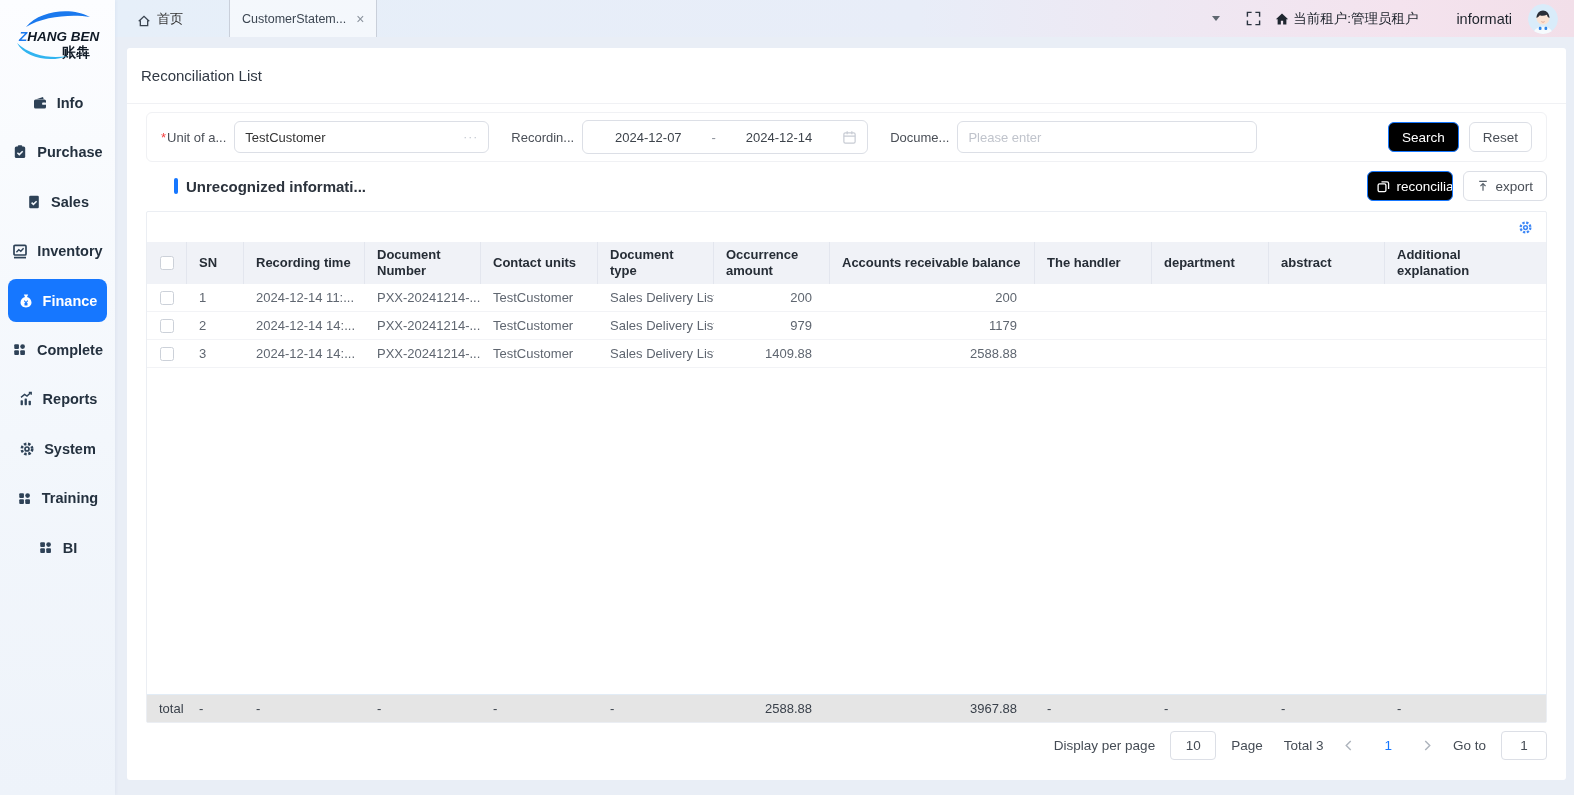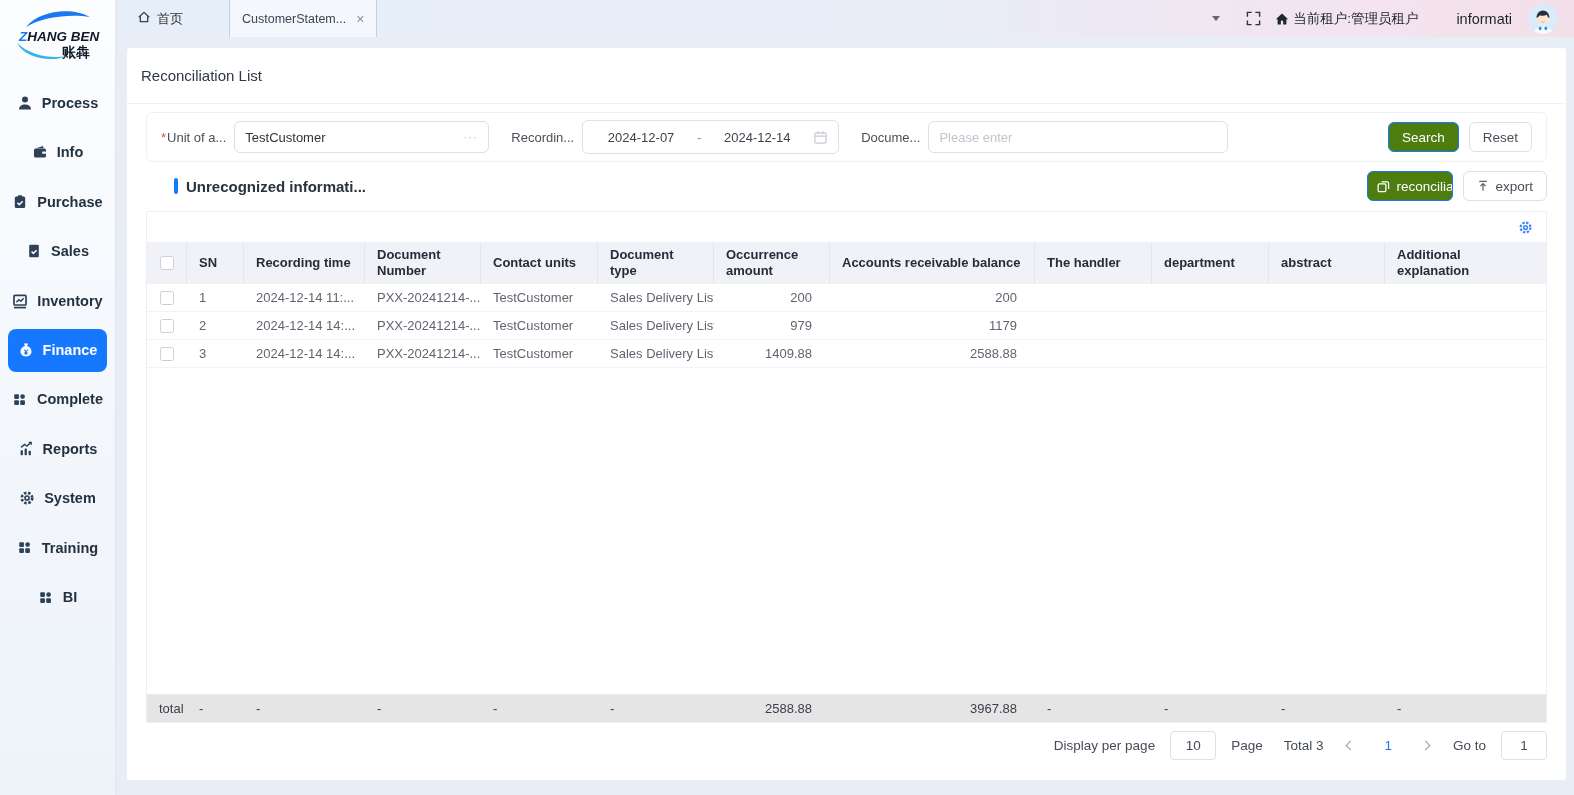--- a/index.html
+++ b/index.html
@@ -17,21 +17,21 @@
     --icon-contrast:#f3f7fc; }
   .nav-item .nico { width:16px; height:16px; flex:0 0 16px; color:#2e4257; display:flex; align-items:center; }
   .nav-item.active { background:#1677ff; color:#fff; margin:3px 8px; height:43px;
     border-radius:8px; --icon-contrast:#1677ff; }
   .nav-item.active .nico { color:#fff; }
 
   
   .topbar { position:absolute; left:115px; top:0; right:0; height:37px;
     background:linear-gradient(90deg,#e6eff9 0%,#e8edf8 55%,#f4e3ee 88%,#f2dfe9 100%);
     display:flex; align-items:center; font-size:13px; color:#333; }
-  .crumb { display:flex; align-items:flex-start; gap:6px; margin-left:22px; cursor:pointer; }
+  .crumb { display:flex; align-items:flex-end; gap:6px; margin-left:22px; cursor:pointer; }
   .top-tab { margin-left:46px; height:37px; display:flex; align-items:center; padding:0 12px;
     background:rgba(255,255,255,.55); border-left:1px solid #c9cfda; border-right:1px solid #c9cfda;
     color:#3c4652; font-size:12.5px; cursor:pointer; }
   .top-tab .close { margin-left:10px; color:#8a929c; font-size:14px; line-height:1; cursor:pointer; }
   .top-right { margin-left:auto; display:flex; align-items:center; padding-right:16px; }
   .caret { width:0; height:0; border-left:4.5px solid transparent; border-right:4.5px solid transparent;
     border-top:5.5px solid #5f6770; cursor:pointer; }
   .fs { margin-left:26px; display:flex; cursor:pointer; }
   .tenant { margin-left:14px; display:flex; align-items:center; gap:4px; color:#20262e; font-size:13.5px; }
   .uname { margin-left:38px; font-size:14.5px; color:#1d232b; cursor:pointer; }
@@ -50,31 +50,31 @@
   
   .filters { margin:8px 19px 0 19px; border:1px solid #f0f1f4; border-radius:6px;
     padding:7px 14px; display:flex; align-items:center; font-size:13px; color:#4a4f57; }
   .flabel { white-space:nowrap; margin-right:8px; }
   .req { color:#f53f3f; margin-right:1px; }
   .sel, .txt, .daterange { height:32px; border:1px solid #dcdfe6; border-radius:6px;
     background:#fff; font-size:13px; color:#333; }
   .sel { width:255px; display:flex; align-items:center; padding:0 10px; cursor:pointer; }
   .sel .sval { flex:1; }
   .sel .dots { color:#c2c7cf; letter-spacing:1px; font-size:12px; }
-  .daterange { width:257px; display:flex; align-items:center; padding:16px 10px; gap:8px; }
+  .daterange { width:286px; display:flex; align-items:center; padding:16px 10px; gap:8px; }
   .daterange .dt { flex:1; text-align:center; color:#3d434b; }
   .daterange .sep { color:#8a9099; }
   .txt { width:300px; padding:0 10px; outline:none;
     font-family:"Liberation Sans","DejaVu Sans",sans-serif; }
   .txt::placeholder { color:#c0c4cc; }
   .gap22 { width:22px; }
   .btn { height:30px; border-radius:6px; font-size:13.5px; padding:0 13px; cursor:pointer;
     display:inline-flex; align-items:center; gap:6px;
     font-family:"Liberation Sans","DejaVu Sans",sans-serif; }
-  .btn-primary { background:#4d7c0f; border:1px solid #1677ff; color:#fff; }
+  .btn-primary { background:#000000; border:1px solid #1677ff; color:#fff; }
   .btn-plain { background:#fff; border:1px solid #dcdfe6; color:#4a4f57; }
   .filters .btn-primary { margin-left:auto; }
   .filters .btn-plain { margin-left:10px; }
 
   
   .sect { margin:9px 19px 10px 19px; display:flex; align-items:center;padding-left:28px; }
   .sect .bar { width:4px; height:16px; border-radius:2px; background:#1677ff; margin-right:8px; }
   .sect .title { font-size:15px; font-weight:700; color:#2b323c; }
   .sect .acts { margin-left:auto; display:flex; gap:10px; }
 
@@ -118,29 +118,20 @@
   <div class="logo">
     <svg width="96" height="58" viewBox="0 0 96 58">
       <path d="M16 21 C30 4 62 1 80 11 C62 8 34 10 16 21 Z" fill="#1a79ee"></path>
       <text x="9" y="35" font-size="13.5" font-weight="bold" font-style="italic" fill="#101a26" font-family="Liberation Sans, DejaVu Sans, sans-serif"><tspan fill="#1a79ee">Z</tspan>HANG BEN</text>
       <text x="52" y="51" font-size="14" font-weight="bold" fill="#101a26" font-family="DejaVu Sans, sans-serif">账犇</text>
       <path d="M7 37 C15 52 40 57 58 50 C41 53 21 50 7 37 Z" fill="#31b4f0"></path>
     </svg>
   </div>
   <div class="nav">
 
-    <div class="nav-item">
-      <span class="nico">
-        <svg viewBox="0 0 16 16" width="16" height="16" fill="currentColor">
-            <circle cx="8" cy="4.6" r="3"></circle>
-            <path d="M2 14.6c0-3.4 2.7-5.1 6-5.1s6 1.7 6 5.1z"></path>
-          </svg>
-      </span>
-        <span>Process</span>
-    </div>
 
     <div class="nav-item">
       <span class="nico">
         <svg viewBox="0 0 16 16" width="16" height="16" fill="currentColor">
             <path d="M4.2 4.2 11 2l.7 2.2z"></path>
             <rect x="2" y="4.4" width="12" height="9.2" rx="1.6"></rect>
             <rect x="10.2" y="7.6" width="3.8" height="2.2" rx=".6" fill="var(--icon-contrast)"></rect>
           </svg>
       </span>
         <span>Info</span>

